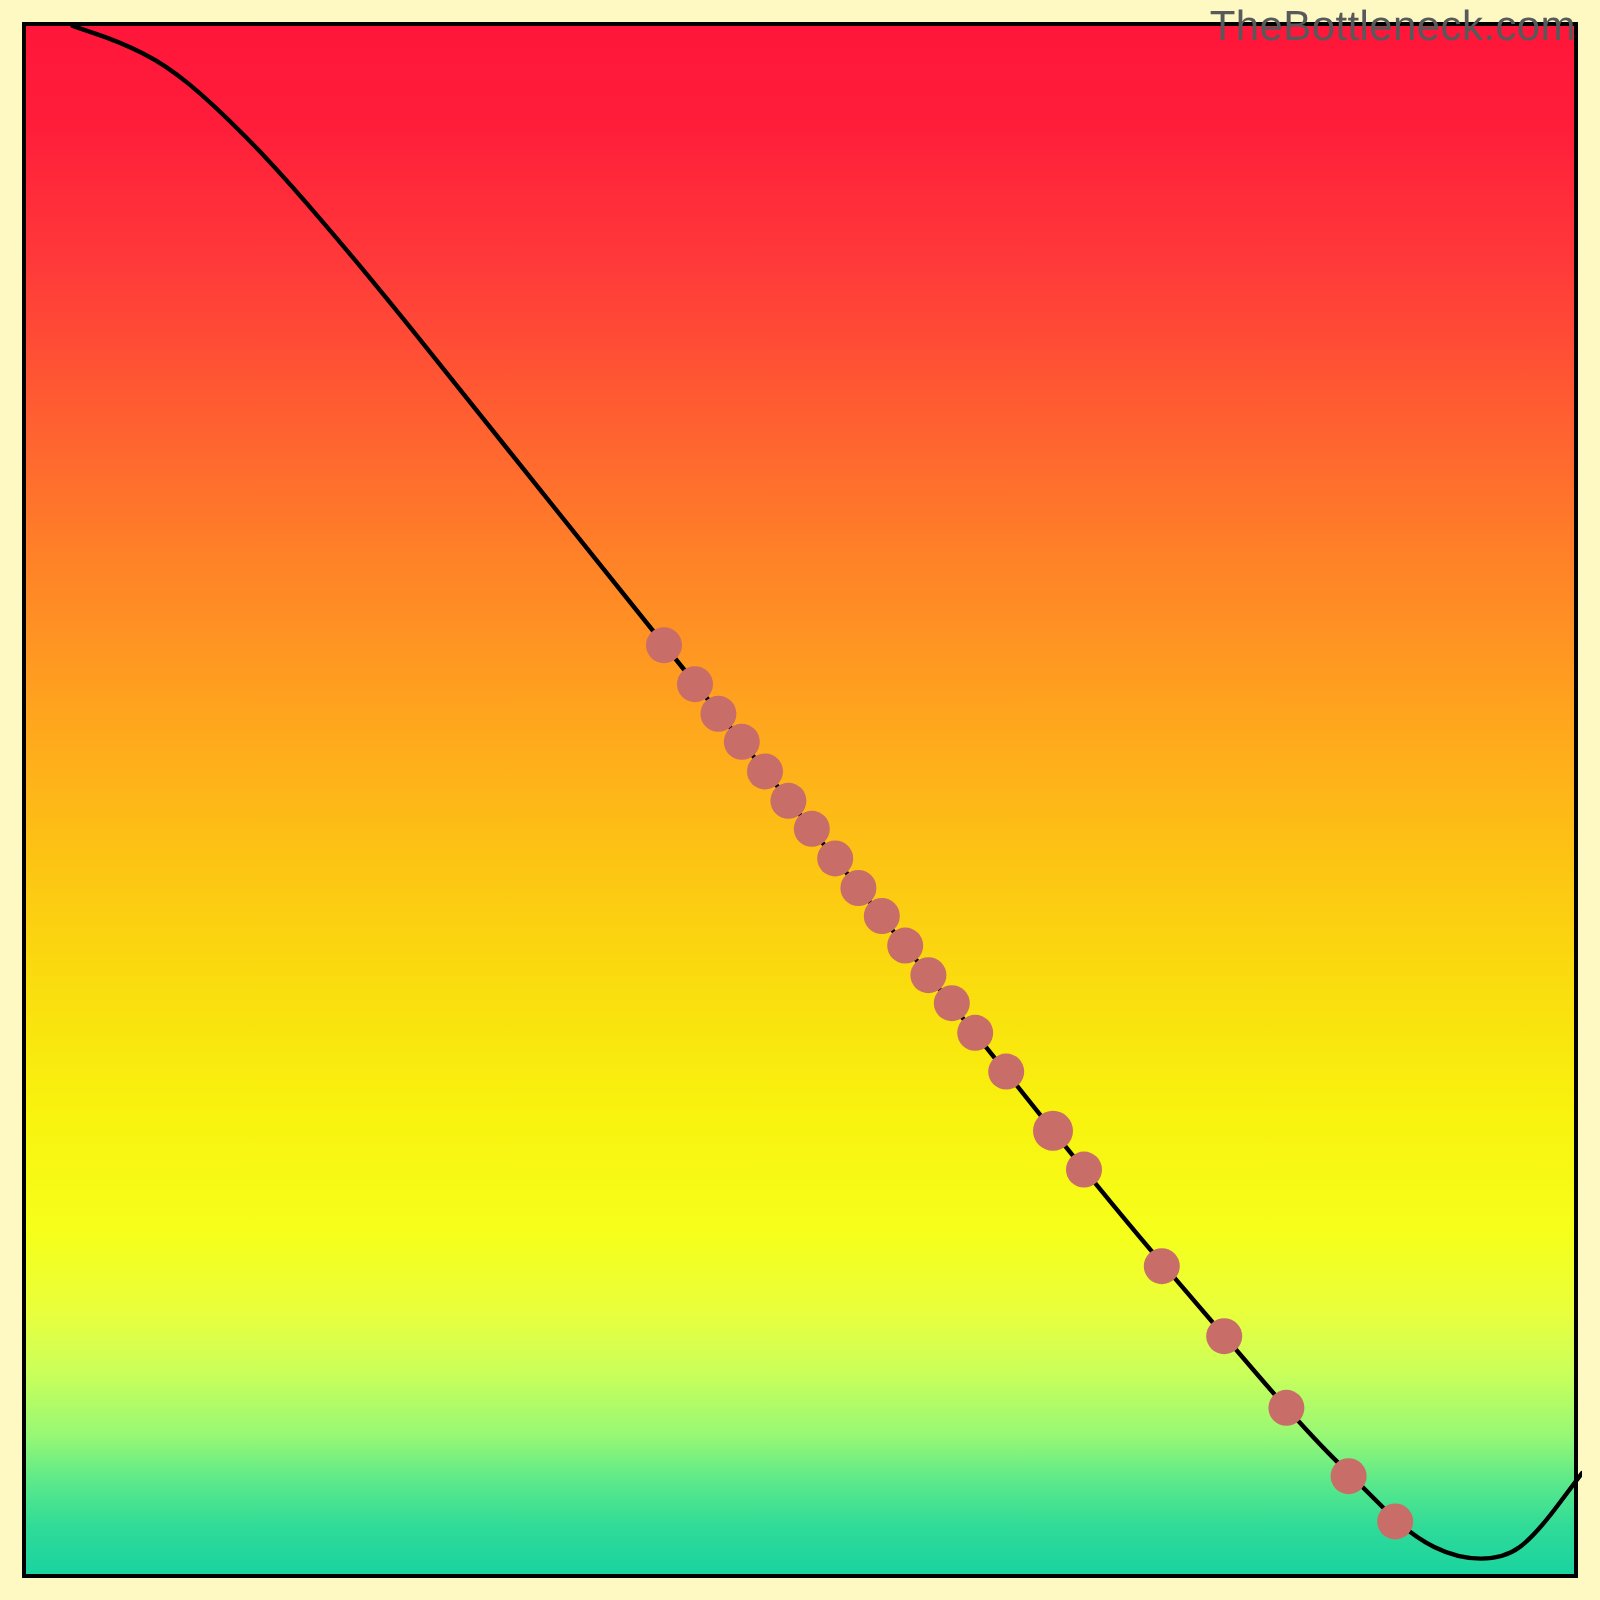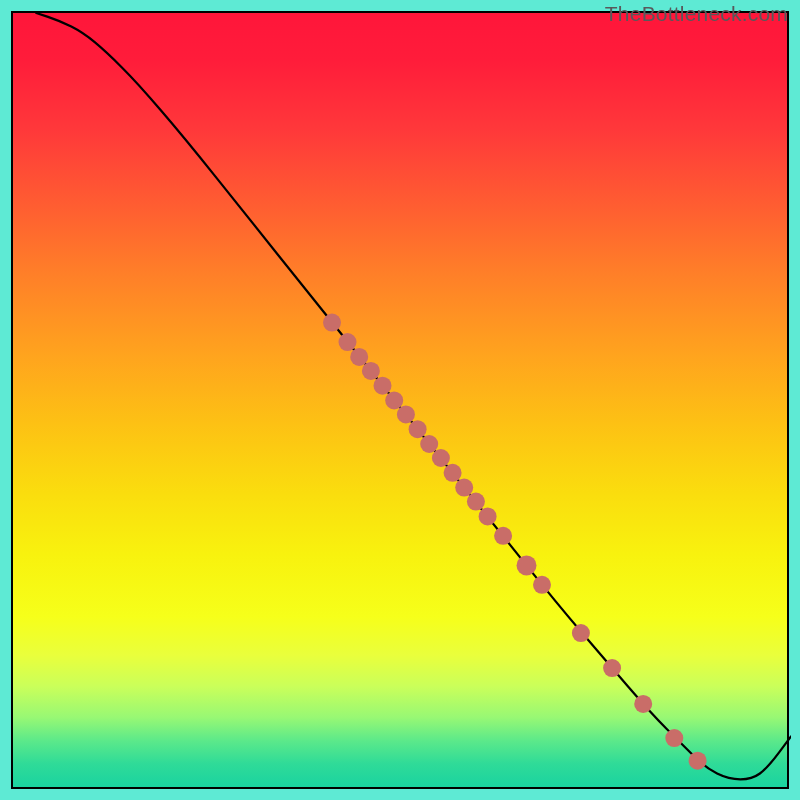--- a/index.html
+++ b/index.html
@@ -7,21 +7,21 @@
     padding: 0;
     width: 800px;
     height: 800px;
     overflow: hidden;
     font-family: Arial, Helvetica, sans-serif;
   }
   .chart-container {
     position: relative;
     width: 800px;
     height: 800px;
-    background: #5eead4;
+    background: #fef9c3;
   }
   .plot-area {
     position: absolute;
     left: 11px;
     top: 11px;
     width: 778px;
     height: 778px;
     background: linear-gradient(to bottom,
       #ff163a 0%,
       #ff1c3a 6%,

